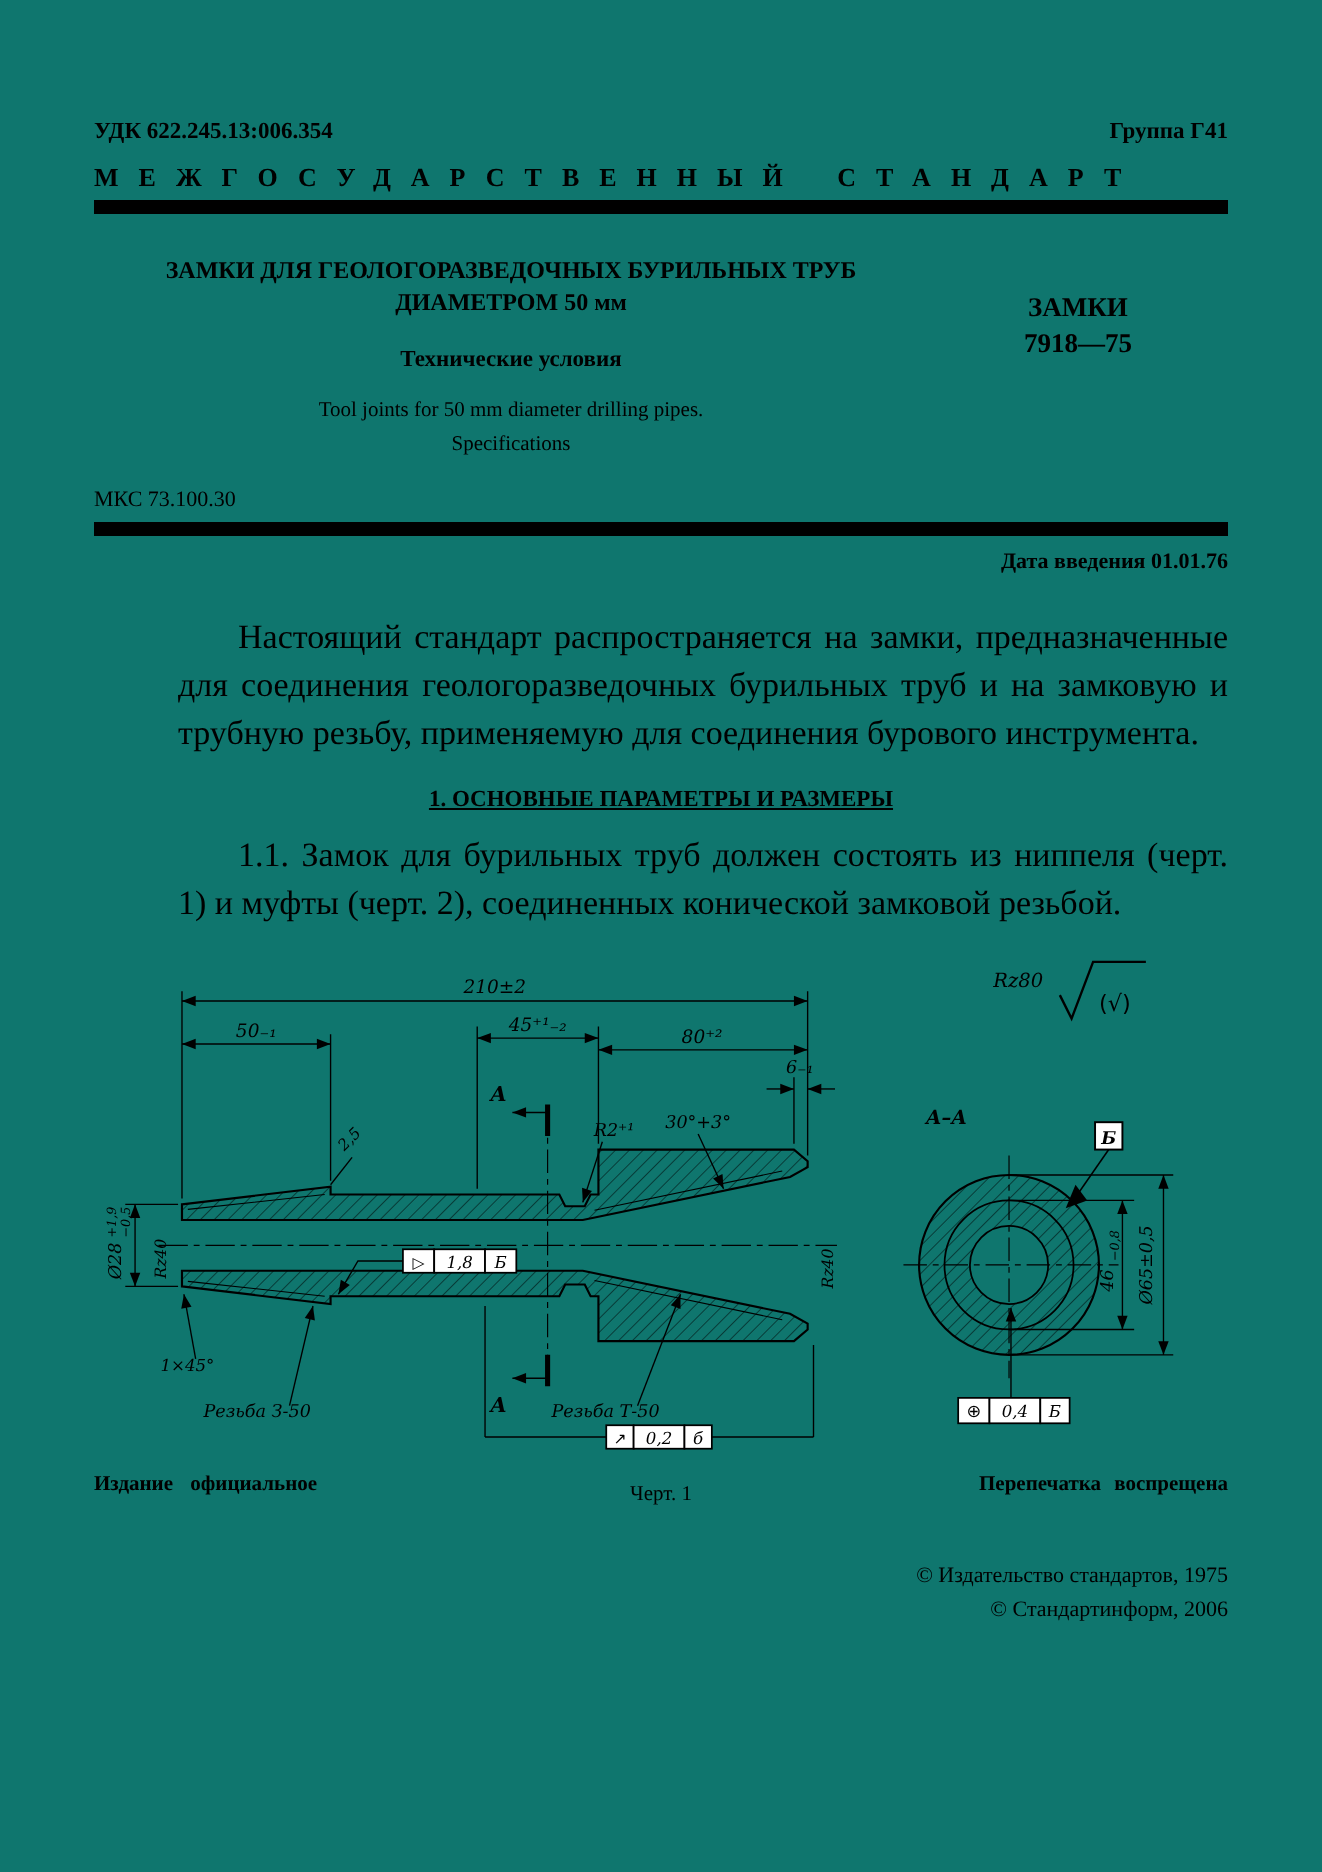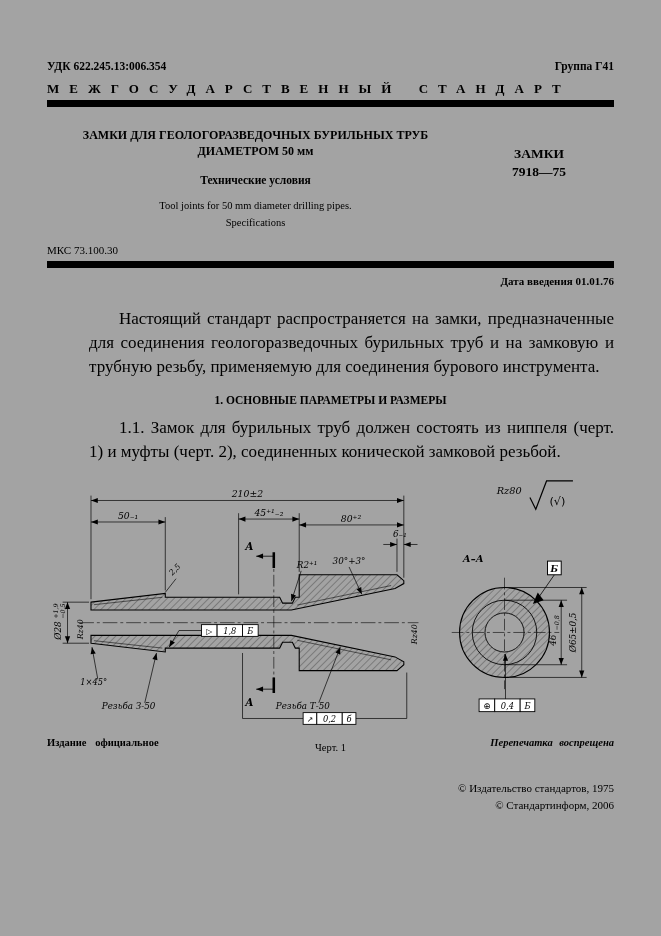--- a/index.html
+++ b/index.html
@@ -1,18 +1,18 @@
 <!DOCTYPE html>
 <html><head>
 <meta charset="utf-8">
 <style>
   * { margin:0; padding:0; box-sizing:border-box; }
   html,body { background:#fff; }
   .page {
-    width:661px; height:936px; position:relative; background:#a3a3a3;
+    width:661px; height:936px; position:relative; background:#0f766e;
     font-family:"Liberation Serif", serif; color:#000; overflow:hidden;
     margin:0 auto;
   }
   .content { position:absolute; left:47px; width:567px; top:0; }
   .row-top { margin-top:60px; display:flex; justify-content:space-between;
              font-size:11.5px; font-weight:700; }
   .std-name { margin-top:9px; font-weight:700; font-size:13px;
               letter-spacing:10px; word-spacing:4px; white-space:nowrap; }
   .bar { height:7px; background:#000; }
   .bar1 { margin-top:3px; }
@@ -21,30 +21,30 @@
   .title-right { width:150px; text-align:center; font-weight:700;
                  font-size:13.5px; padding-top:18px; line-height:1.3; }
   .title-main { font-weight:700; font-size:12px; line-height:1.35; }
   .title-sub { font-weight:700; font-size:11.5px; margin-top:15px; }
   .title-en { font-size:10.5px; margin-top:12px; line-height:1.6; }
   .mks { font-size:11px; margin-top:12px; }
   .bar2 { margin-top:5px; }
   .date-row { text-align:right; font-weight:700; font-size:11px; margin-top:7px; }
   .para { font-size:17px; line-height:1.4; text-align:justify;
           text-indent:30px; margin-top:20px;margin-left:42px; }
-  .sec-head { text-align:center; font-weight:700; font-size:11.5px; margin-top:16px; }
+  .sec-head { text-align:center; font-weight:700; font-size:11.5px; margin-top:16px;text-decoration:underline; }
   .para2 { margin-top:10px; }
   .fig { margin-top:12px; }
   .fig svg { display:block; margin:0 auto; }
   .fig-caption { text-align:center; font-size:10.5px; margin-top:0px; }
   .footer-row { position:absolute; left:47px; width:567px; top:737px;
                 display:flex; justify-content:space-between;
                 font-size:10.5px; font-weight:700; }
   .edition { word-spacing:6px; }
-  .reprint { word-spacing:4px;font-style:italic; }
+  .reprint { word-spacing:4px; }
   .copyright { position:absolute; right:47px; top:780px; text-align:right;
                font-size:11px; line-height:1.5; }
   svg text { font-family:"DejaVu Serif", serif; font-style:italic; fill:#000; }
   svg text.sym { font-family:"DejaVu Sans", sans-serif; font-style:normal; }
   svg text.b { font-weight:700; }
 </style>
 </head>
 <body>
 
 <div class="page">

